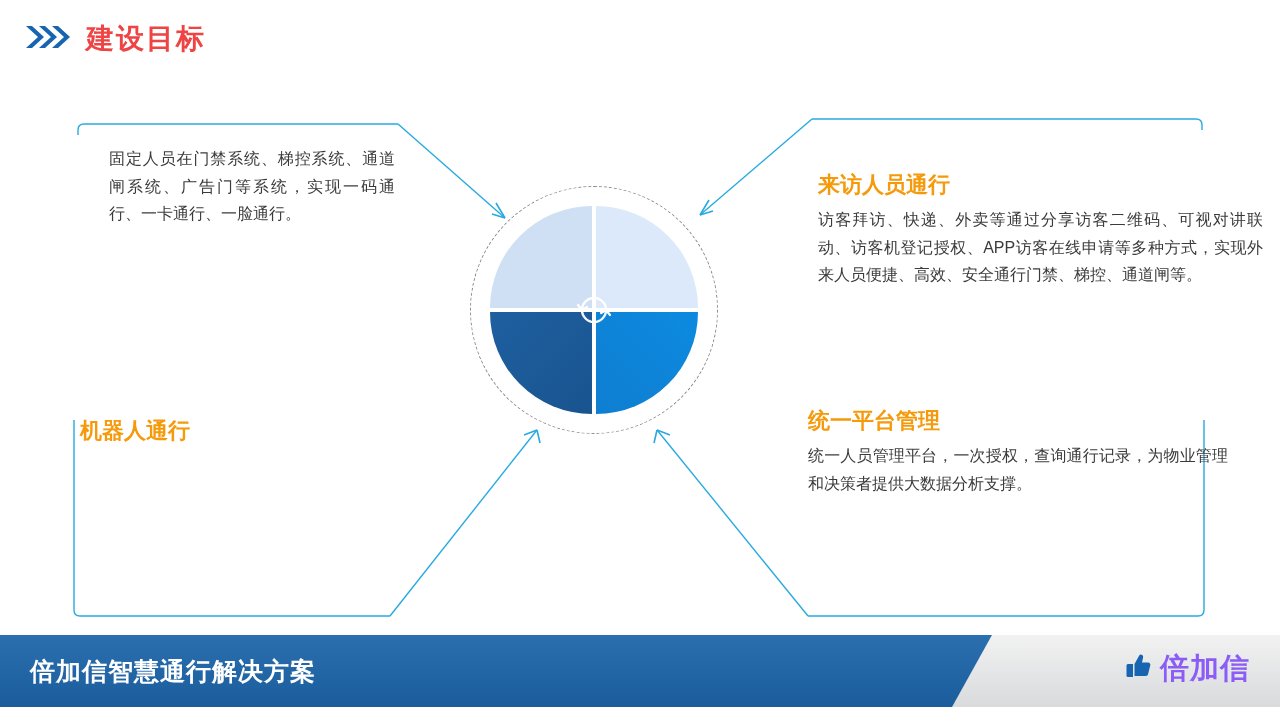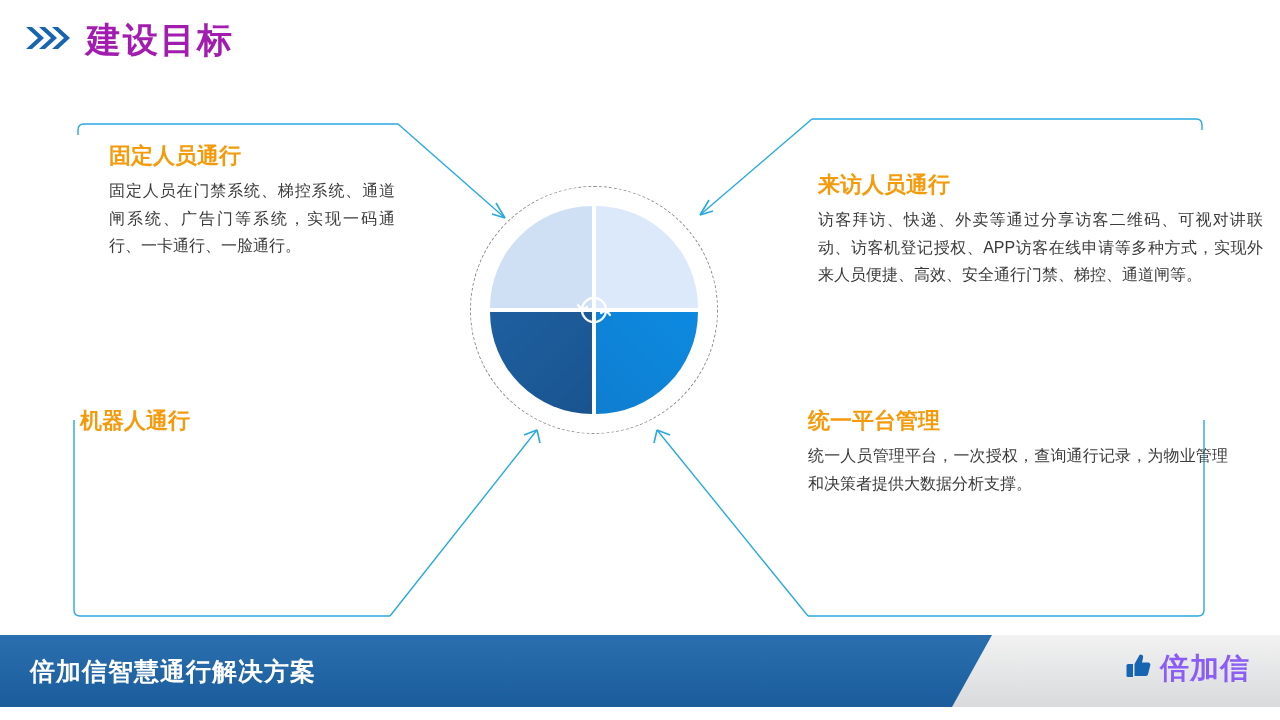--- a/index.html
+++ b/index.html
@@ -22,23 +22,23 @@
     top: 22px;
     display: flex;
     align-items: center;
     gap: 14px;
     padding-left: 24px;
   }
   .chev-icon {
     display: block;
   }
   .slide-title {
-    font-size: 35px;
-    font-weight: bold;
-    color: #a21caf;
+    font-size: 28px;
+    font-weight: bold;
+    color: #ef4444;
     letter-spacing: 2px;
     line-height: 1;
   }
 
   
   .diagram {
     position: absolute;
     left: 0;
     top: 90px;
     width: 1280px;
@@ -127,21 +127,21 @@
     color: #3b3b3b;
     line-height: 1.72;
     text-align: justify;
   }
 
   #blk-fixed    { left: 95px;  top: 55px;  width: 300px; }
   #blk-fixed h3 { padding-left: 14px; }
   #blk-fixed p  { padding-left: 14px; }
 
   #blk-visitor    { left: 818px; top: 48px; width: 445px; margin-top: 36px; }
-  #blk-robot      { left: 80px;  top: 320px; width: 380px; }
+  #blk-robot      { left: 80px;  top: 330px; width: 380px; }
   #blk-platform   { left: 808px; top: 320px; width: 420px; }
 
   
   .footer {
     position: absolute;
     left: 0;
     bottom: 0;
     width: 1280px;
     height: 85px;
     border-radius: 27px;
@@ -240,21 +240,20 @@
           <path d="M8 20 A12 12 0 0 1 32 20" fill="none" stroke="#ffffff" stroke-width="2.4" stroke-linecap="round"></path>
           <path d="M32 20 A12 12 0 0 1 8 20" fill="none" stroke="#ffffff" stroke-width="2.4" stroke-linecap="round" opacity="0.95"></path>
           <path d="M8 20 L4 15 M8 20 L13 17" stroke="#ffffff" stroke-width="2.2" fill="none" stroke-linecap="round"></path>
           <path d="M32 20 L36 25 M32 20 L27 23" stroke="#ffffff" stroke-width="2.2" fill="none" stroke-linecap="round"></path>
         </svg>
       </span>
     </div>
   </div>
 
   <div class="block" id="blk-fixed">
-    <h3>固定人员通行</h3>
     <p>固定人员在门禁系统、梯控系统、通道闸系统、广告门等系统，实现一码通行、一卡通行、一脸通行。</p>
   </div>
 
   <div class="block" id="blk-visitor">
     <h3>来访人员通行</h3>
     <p>访客拜访、快递、外卖等通过分享访客二维码、可视对讲联动、访客机登记授权、APP访客在线申请等多种方式，实现外来人员便捷、高效、安全通行门禁、梯控、通道闸等。</p>
   </div>
 
   <div class="block" id="blk-robot">
     <h3>机器人通行</h3>

